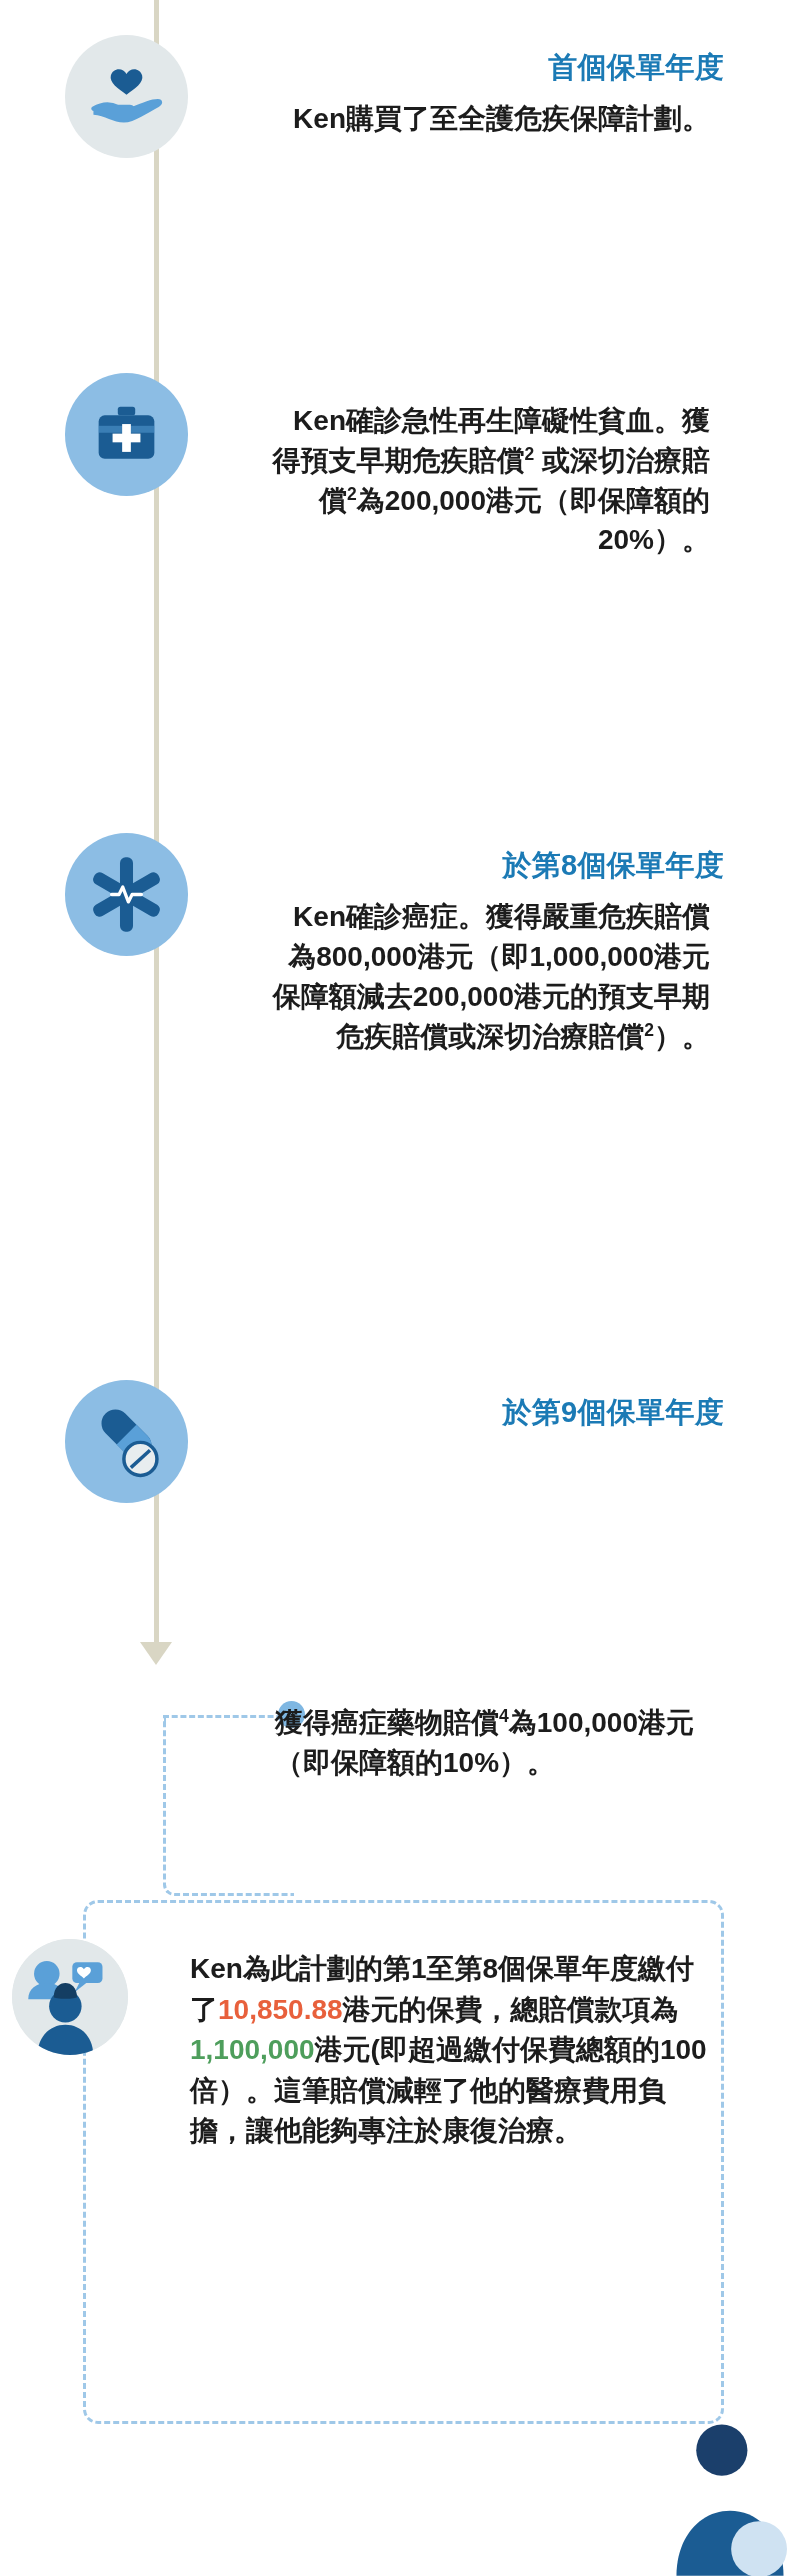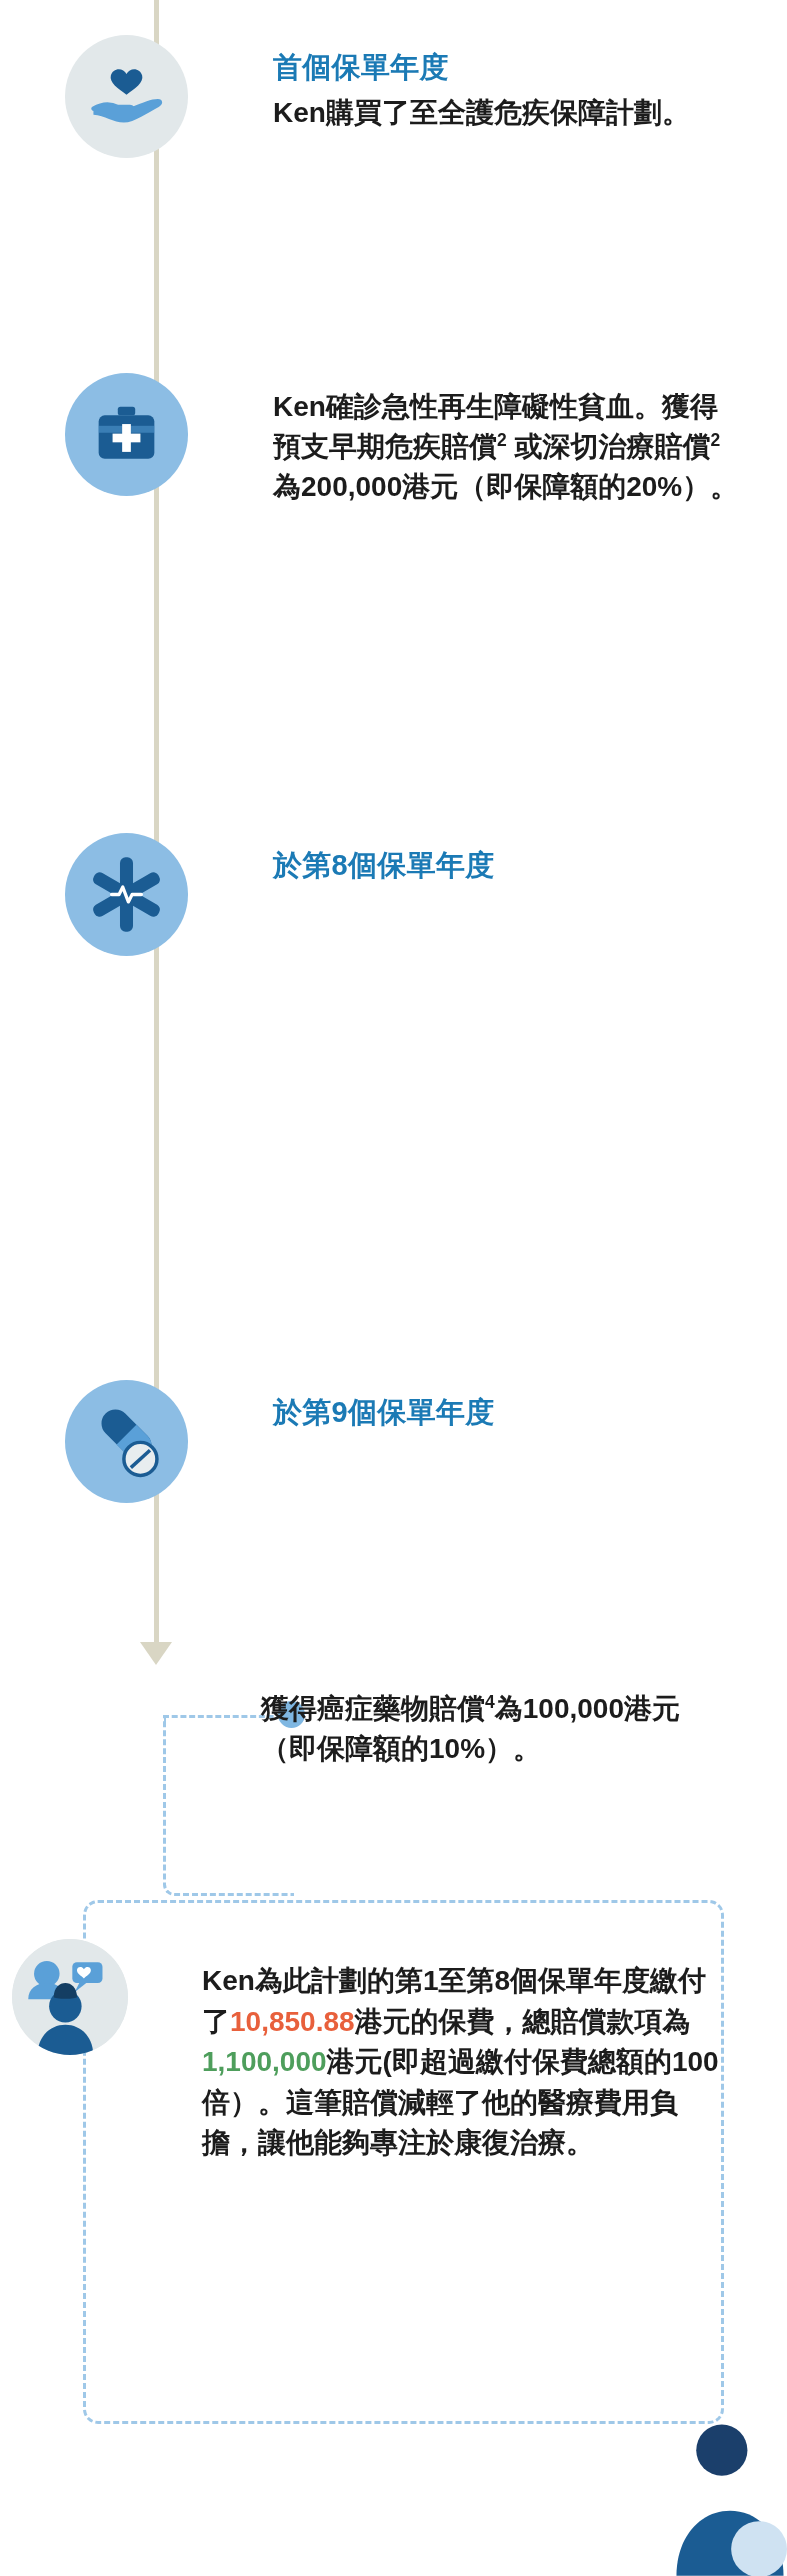--- a/index.html
+++ b/index.html
@@ -50,37 +50,38 @@
     background: #8cbde4;
     display: flex;
     align-items: center;
     justify-content: center;
   }
   .step-icon.pale {
     background: #e2e8ea;
   }
   .step-body {
     position: absolute;
-    left: 273px;
+    left: 258px;
     width: 466px;
+    text-align: right;
   }
   .step-title {
     color: #1b7ab5;
     font-size: 29px;
     font-weight: bold;
     line-height: 1.25;
     margin: 0 0 8.2px 0;
     letter-spacing: 0.3px;
   }
   .step-text {
     color: #1c1c1c;
     font-size: 28px;
     font-weight: bold;
     line-height: 1.42;
-    margin: 0;
+    margin: 14px;
   }
   .step-text sup {
     font-size: 17.5px;
     vertical-align: super;
     line-height: 0;
   }
 
   
   .dash-connector {
     position: absolute;
@@ -136,21 +137,21 @@
   }
   .summary-text {
     position: absolute;
     left: 186px;
     top: 1945px;
     width: 524px;
     color: #1c1c1c;
     font-size: 28px;
     font-weight: bold;
     line-height: 1.45;
-    margin: 16px;
+    margin: 4px;
   }
   .amt-red { color: #e8603c; }
   .amt-green { color: #4e9e5c; }
 
   
   .deco-person {
     position: absolute;
     right: 0;
     bottom: 0;
     width: 192px;
@@ -200,20 +201,21 @@
       <g fill="#1b5c93">
         <rect x="43" y="10" width="14" height="80" rx="6"></rect>
         <rect x="43" y="10" width="14" height="80" rx="6" transform="rotate(60 50 50)"></rect>
         <rect x="43" y="10" width="14" height="80" rx="6" transform="rotate(-60 50 50)"></rect>
       </g>
       <path d="M34 50h8l4-8 6 16 4-8h10" fill="none" stroke="#ffffff" stroke-width="3.5" stroke-linecap="round" stroke-linejoin="round"></path>
     </svg>
   </div>
   <div class="step-body" style="top:14px">
     <p class="step-title">於第8個保單年度</p>
+    <p class="step-text">Ken確診癌症。獲得嚴重危疾賠償為800,000港元（即1,000,000港元保障額減去200,000港元的預支早期危疾賠償或深切治療賠償<sup>2</sup>）。</p>
   </div>
 </div>
 
 <div class="step" style="top:1380px">
   <div class="step-icon">
     <svg width="87" height="87" viewBox="0 0 100 100" aria-hidden="true">
       <g transform="rotate(-45 50 42)">
         <rect x="34" y="8" width="32" height="68" rx="16" fill="#1b5c93"></rect>
         <path d="M34 42h32v18a16 16 0 0 1-16 16 16 16 0 0 1-16-16z" fill="#5aa0d8"></path>
       </g>

